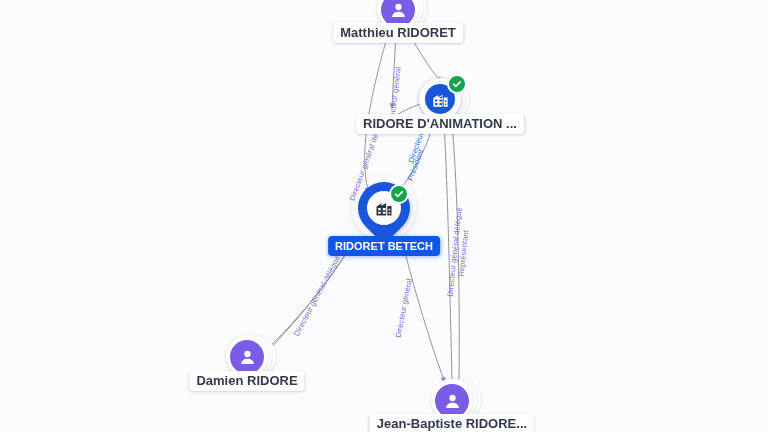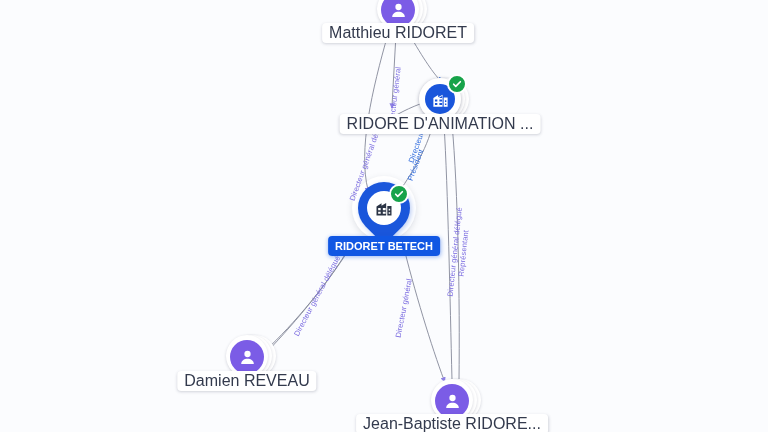--- a/index.html
+++ b/index.html
@@ -138,26 +138,27 @@
     box-shadow: 0 2px 6px rgba(60,64,90,0.15);
     z-index: -1;
   }
 
   
   .node-label {
     position: absolute;
     transform: translateX(-50%);
     background: #ffffff;
     color: #333a4d;
-    font-size: 16px;
+    font-size: 13px;
     line-height: 14px;
     padding: 3px 7px;
     border-radius: 4px;
     white-space: nowrap;
     box-shadow: 0 1px 3px rgba(60,64,90,0.22);
+    font-weight: bold;
   }
   .node-label.selected {
     background: #1157e3;
     color: #ffffff;
     font-weight: bold;
     font-size: 11px;
     box-shadow: 0 1px 4px rgba(17,87,227,0.4);
   }
 
   .edge-label {
@@ -290,21 +291,21 @@
         <span class="s2"></span>
         <span class="s1"></span>
     </div>
     <div class="person-disc">
       <svg viewBox="0 0 24 24" fill="#ffffff" aria-hidden="true">
         <circle cx="12" cy="8" r="3.6"></circle>
         <path d="M4.8 19.5c0-3.8 3.2-6 7.2-6s7.2 2.2 7.2 6z"></path>
       </svg>
     </div>
   </div>
-  <div class="node-label" style="left:247px; top:371px;">Damien REVEAU</div>
+  <div class="node-label" style="left:247px; top:371px;">Damien RIDORE</div>
 
   <div class="node" style="left:452px; top:400px;">
     <div class="stack">
       <span class="s3"></span>
         <span class="s2"></span>
         <span class="s1"></span>
     </div>
     <div class="person-disc">
       <svg viewBox="0 0 24 24" fill="#ffffff" aria-hidden="true">
         <circle cx="12" cy="8" r="3.6"></circle>

